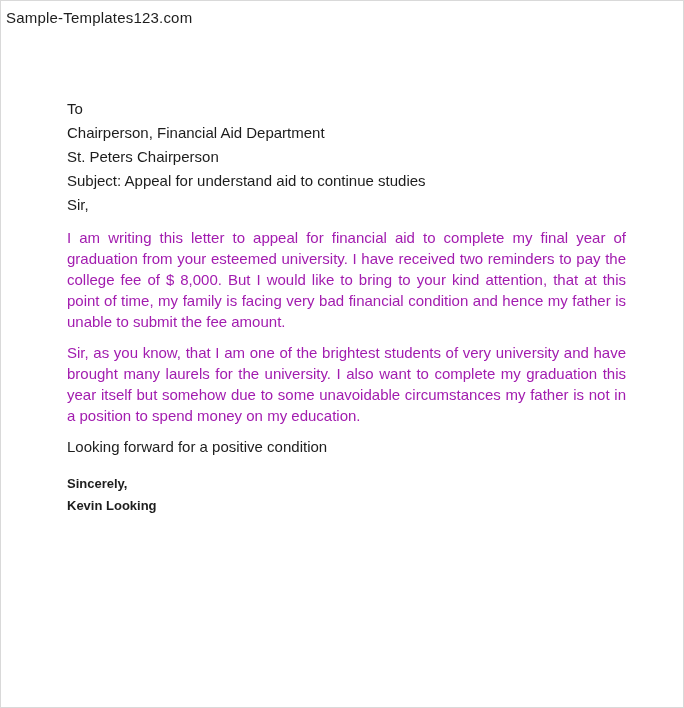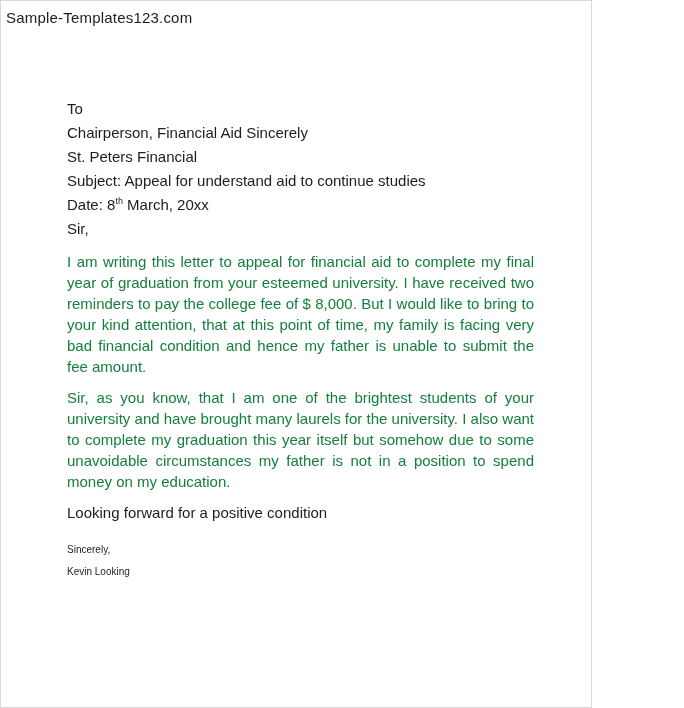--- a/index.html
+++ b/index.html
@@ -3,21 +3,21 @@
 <meta charset="utf-8">
 <style>
   * { margin: 0; padding: 0; box-sizing: border-box; }
   html, body { background: #ffffff; }
   body {
     font-family: "Liberation Sans", "DejaVu Sans", sans-serif;
     color: #1d1d1d;
     width: 684px;
   }
   .page {
-    width: 592px;
+    width: 684px;
     height: 708px;
     background: #ffffff;
     border: 1px solid #d9d9d9;
     overflow: hidden;
   }
   .site-header {
     padding: 8px 0 0 5px;
     font-size: 15px;
     line-height: 18px;
     color: #1d1d1d;
@@ -34,62 +34,62 @@
   .date-line sup {
     font-size: 9px;
     line-height: 0;
     vertical-align: super;
   }
   .para {
     font-size: 15px;
     line-height: 21px;
     text-align: justify;
     margin: 10px 0;
-    color: #15803d;
+    color: #a21caf;
   }
   .closing {
     font-size: 15px;
     line-height: 21px;
     margin: 10px 0;
   }
   .signoff-block {
     margin-top: 16px;
   }
   .signoff-block .sig-line {
-    font-size: 10px;
+    font-size: 13px;
     line-height: 22px;
+    font-weight: bold;
   }
 </style>
 </head>
 <body>
 
 <div class="page">
 
   <div class="site-header">
     <span>Sample-Templates123.com</span>
   </div>
 
   <div class="letter">
 
     <div class="line">To</div>
 
-    <div class="line">Chairperson, Financial Aid Sincerely</div>
+    <div class="line">Chairperson, Financial Aid Department</div>
 
-    <div class="line">St. Peters Financial</div>
+    <div class="line">St. Peters Chairperson</div>
 
 
     <div class="line">Subject: Appeal for understand aid to continue studies</div>
 
-    <div class="line date-line"><span>Date: 8</span><sup>th</sup><span> March, 20xx</span></div>
 
     <div class="line">Sir,</div>
 
     <p class="para">I am writing this letter to appeal for financial aid to complete my final year of graduation from your esteemed university. I have received two reminders to pay the college fee of $ 8,000. But I would like to bring to your kind attention, that at this point of time, my family is facing very bad financial condition and hence my father is unable to submit the fee amount.</p>
 
-    <p class="para">Sir, as you know, that I am one of the brightest students of your university and have brought many laurels for the university. I also want to complete my graduation this year itself but somehow due to some unavoidable circumstances my father is not in a position to spend money on my education.</p>
+    <p class="para">Sir, as you know, that I am one of the brightest students of very university and have brought many laurels for the university. I also want to complete my graduation this year itself but somehow due to some unavoidable circumstances my father is not in a position to spend money on my education.</p>
 
 
     <div class="closing">Looking forward for a positive condition</div>
 
     <div class="signoff-block">
       <div class="sig-line">Sincerely,</div>
       <div class="sig-line">Kevin Looking</div>
     </div>
 
   </div>

